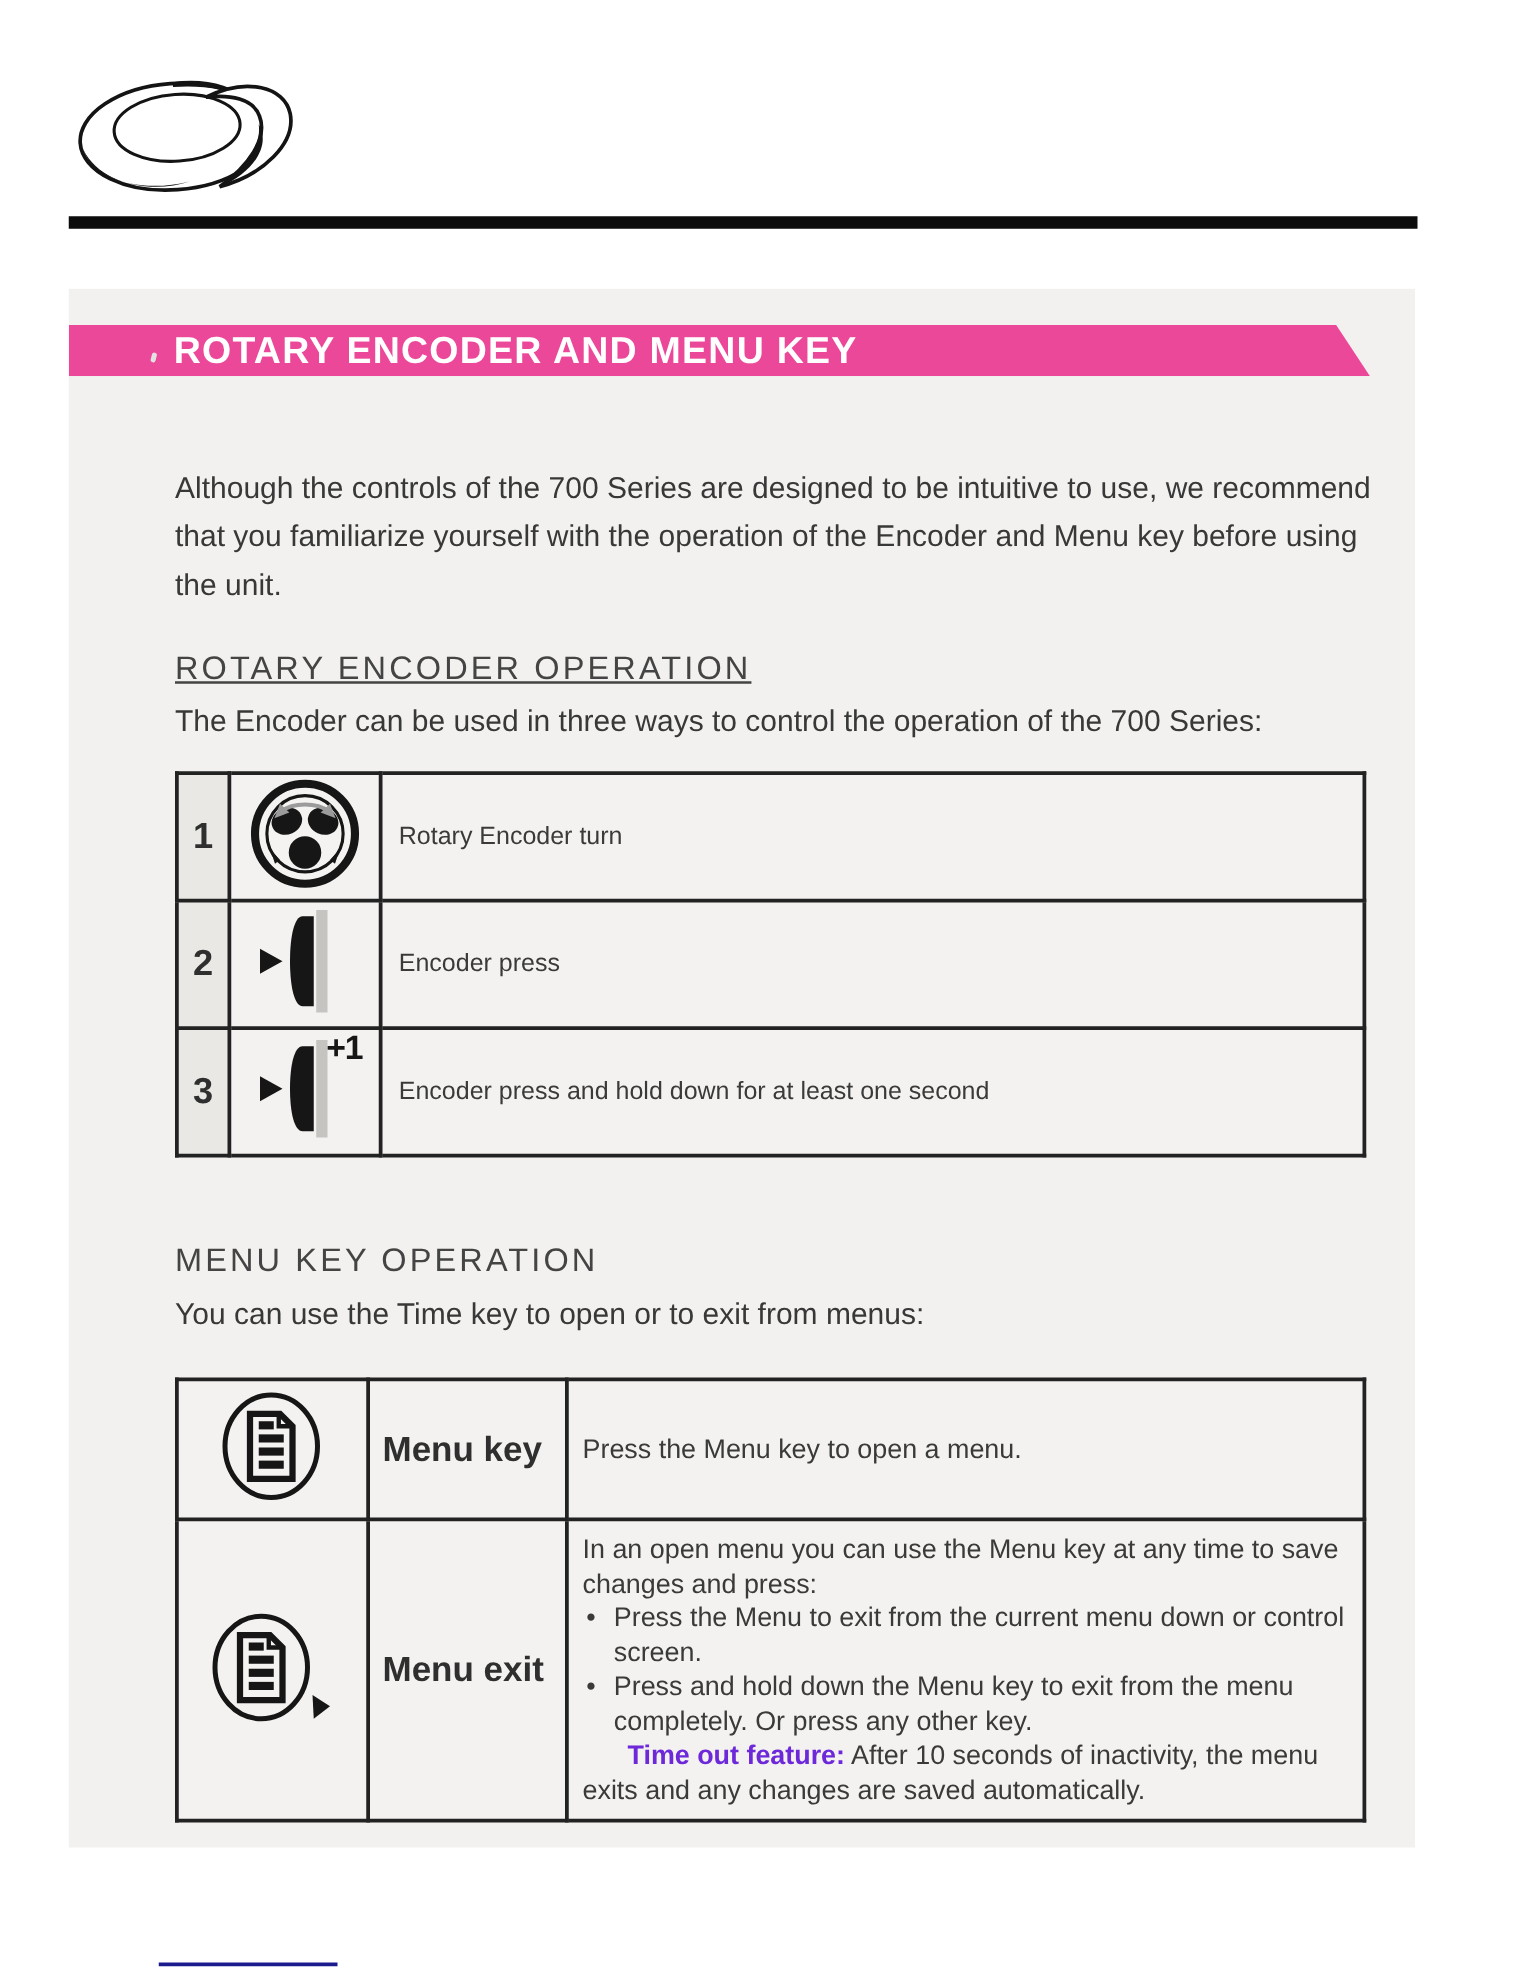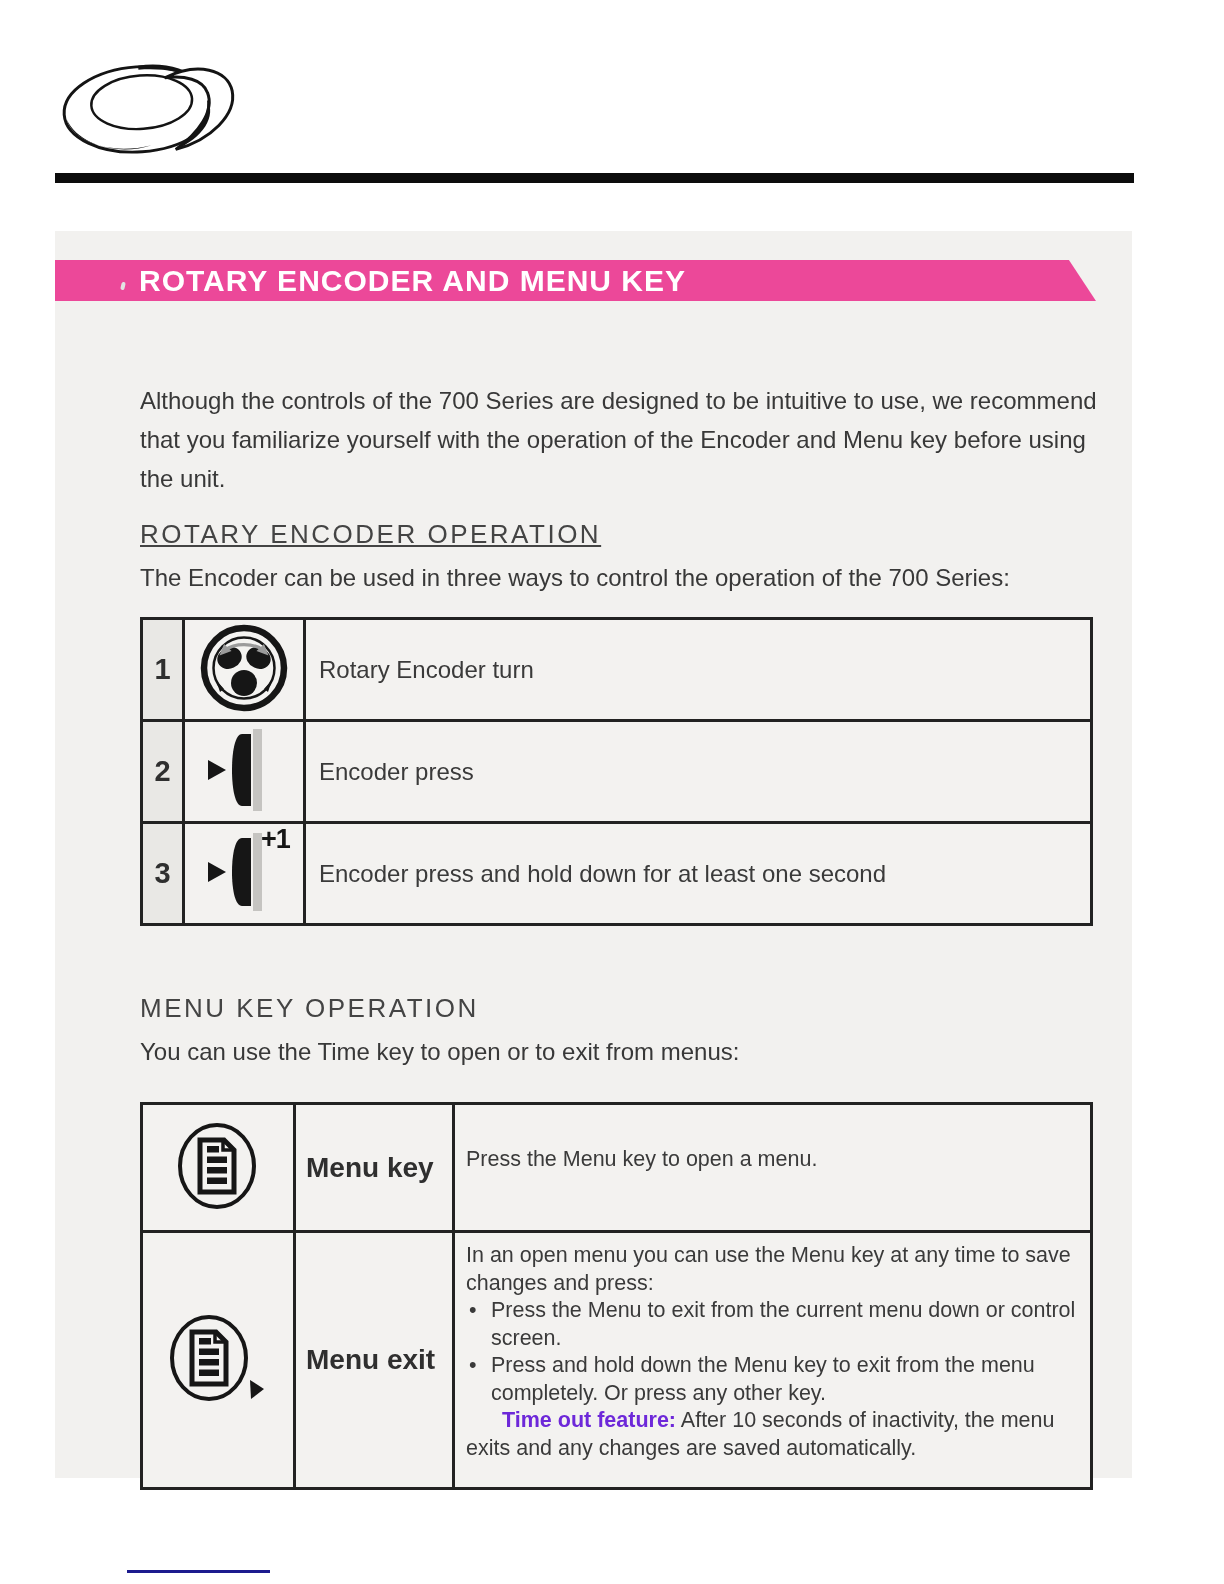--- a/index.html
+++ b/index.html
@@ -15,43 +15,43 @@
 
   .banner{position:absolute;left:0;top:29px;width:1041px;height:41px;background:#ec4899;
           clip-path:polygon(0 0,97.4% 0,100% 100%,0 100%);
           display:flex;align-items:center;}
   .banner .title{padding-left:84px;color:#ffffff;font-size:30px;font-weight:bold;
           letter-spacing:1px;white-space:nowrap;}
   .banner .speck{position:absolute;left:66px;top:22px;width:4px;height:8px;background:#e2e2e2;
           border-radius:2px;transform:rotate(14deg);}
 
   .body-p{position:absolute;left:85px;width:968px;font-size:24px;line-height:39px;color:#383838;}
-  .p-intro{top:126px;}
+  .p-intro{top:116px;}
   .p-rotary{top:303px;}
   .p-menu{top:777px;}
 
   .sec-h{position:absolute;left:85px;font-size:26px;font-weight:400;letter-spacing:2.5px;
          color:#444444;white-space:nowrap;}
   .h-rotary{top:266px;text-decoration:underline;}
   .h-menu{top:740px;}
 
   table{border-collapse:collapse;position:absolute;left:85px;background:#f3f2f0;}
   table,td{border:3px solid #222222;}
   td{padding:0;vertical-align:middle;}
   .t1{top:386px;width:953px;}
   .t1 td{height:99px;}
   .t1 .num{width:39px;background:#e9e8e5;text-align:center;
            font-size:29px;font-weight:bold;color:#2f2f2f;}
   .t1 .icn{width:118px;text-align:center;}
-  .t1 .dsc{padding-left:13px;font-size:24px;color:#3a3a3a;}
+  .t1 .dsc{padding-left:13px;font-size:20px;color:#3a3a3a;}
 
   .t2{top:871px;width:953px;}
   .t2 .icn{width:150px;text-align:center;}
   .t2 .lbl{width:146px;padding-left:10px;font-size:28px;font-weight:bold;color:#2f2f2f;}
-  .t2 .dsc{padding:6px 8px 22px 11px;font-size:21.5px;line-height:27.5px;color:#3a3a3a;}
+  .t2 .dsc{padding:6px 8px 6px 11px;font-size:21.5px;line-height:27.5px;color:#3a3a3a;}
   .row-key td{height:97px;}
   .row-exit td{height:226px;}
 
   .rich p{margin:0;}
   .bullet{display:flex;}
   .bullet .dot{width:22px;padding-left:3px;}
   .bullet .bt{flex:1;}
   .note b{color:#6d28d9;margin-left:36px;}
 
   .icon-wrap{position:relative;display:inline-block;width:108px;height:88px;}

